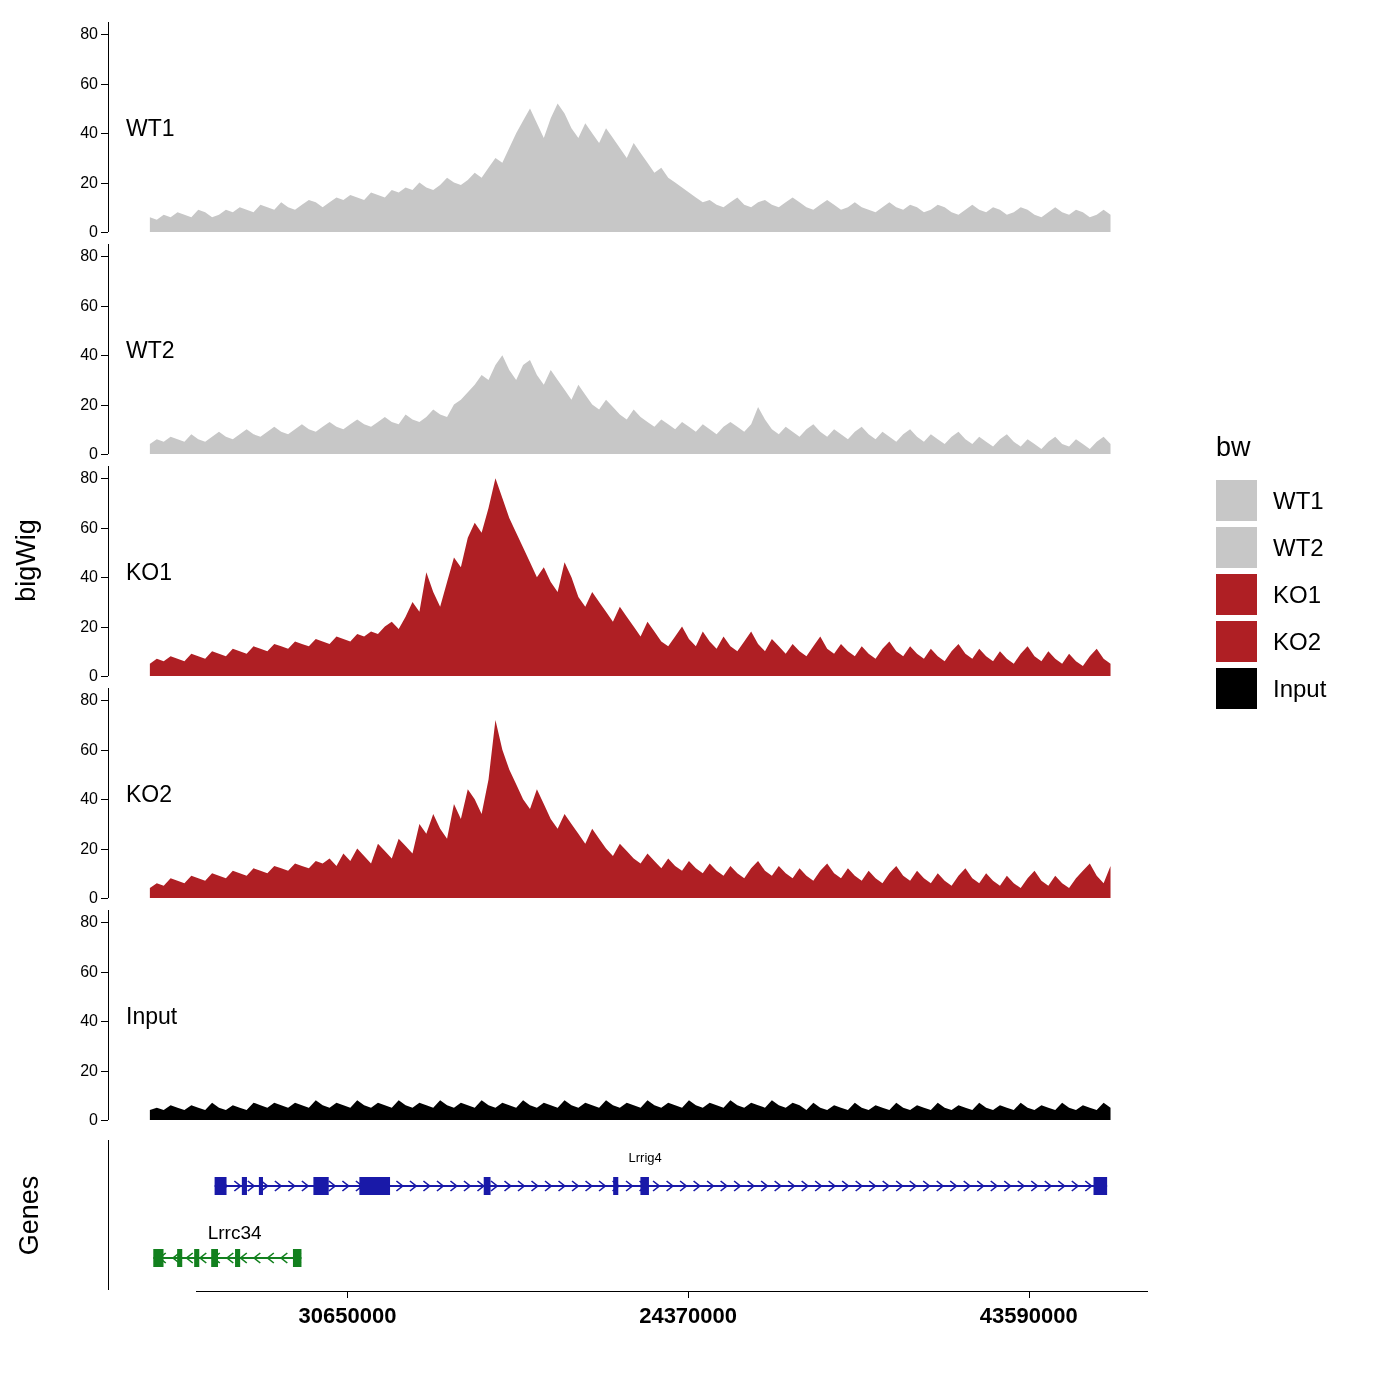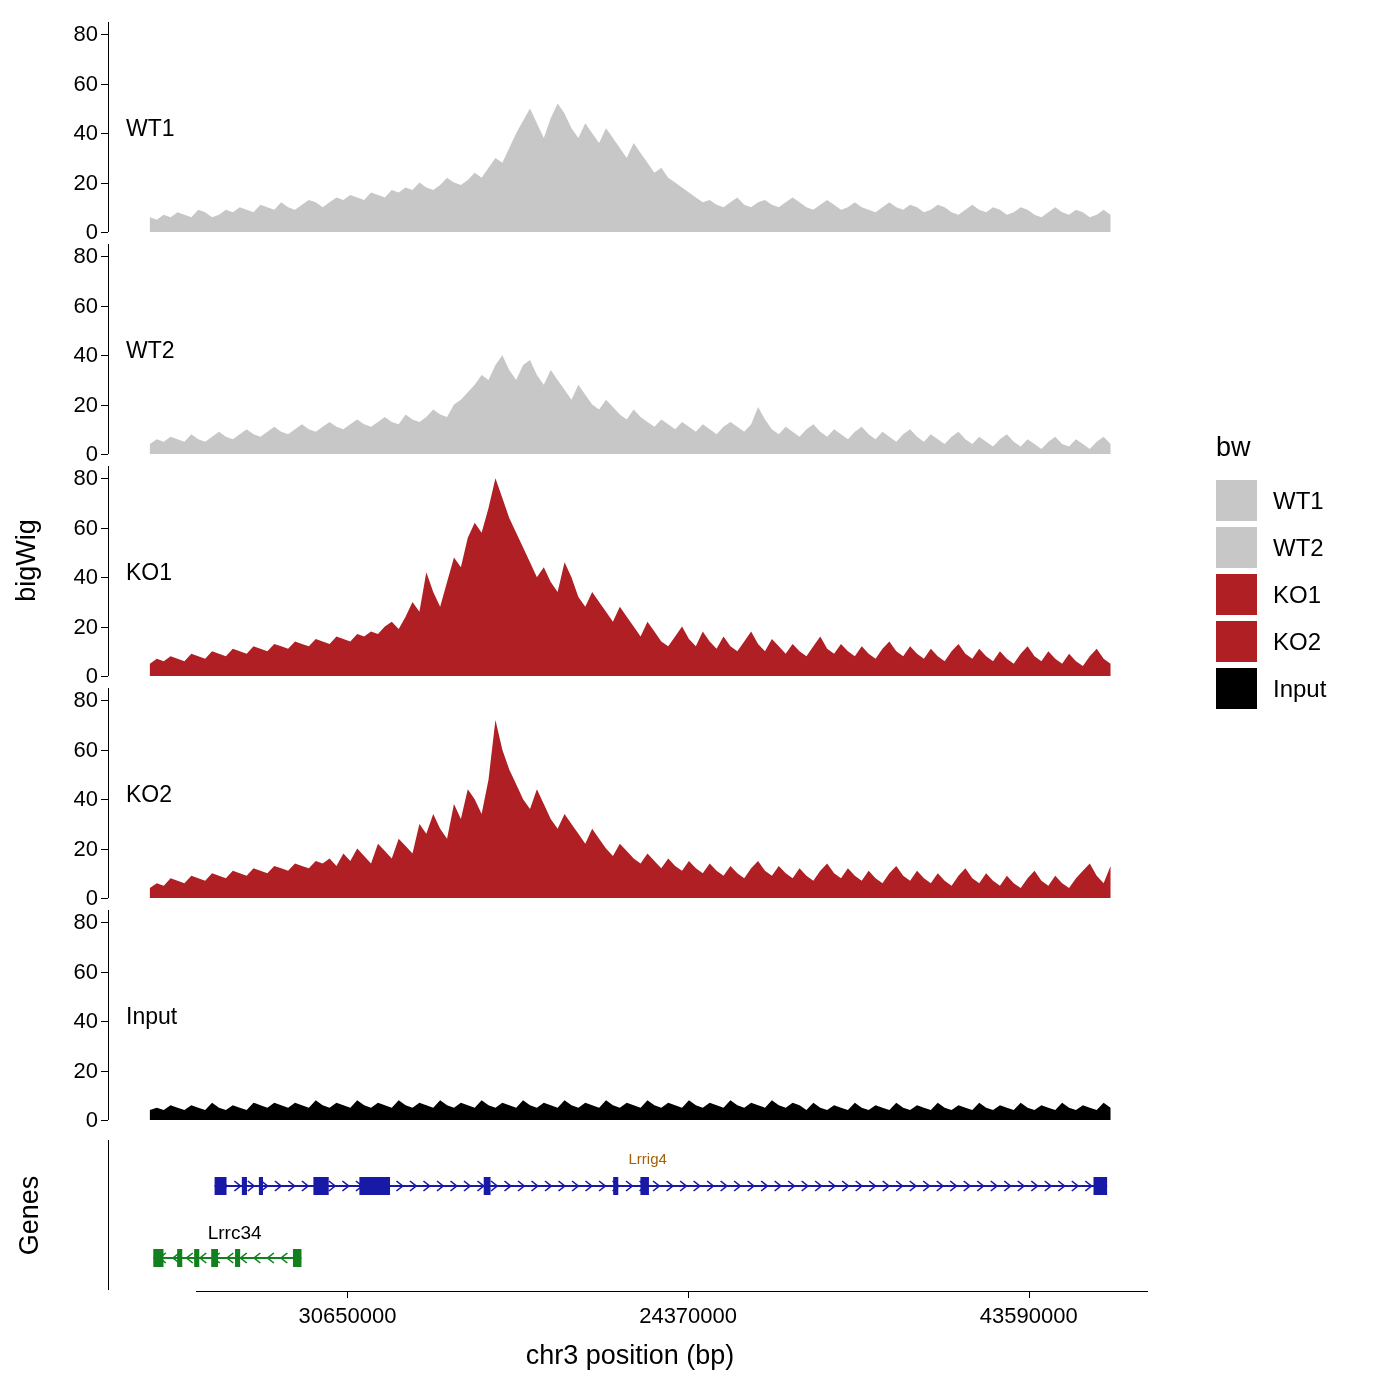--- a/index.html
+++ b/index.html
@@ -69,21 +69,21 @@
     left: 0;
     top: 0;
     bottom: 0;
     width: 1px;
     background: #000;
   }
   .tick {
     position: absolute;
     right: 100%;
     transform: translateY(-50%);
-    font-size: 22px;
+    font-size: 16px;
     color: #000;
     white-space: nowrap;
     padding-right: 10px;
   }
   .tickmark {
     position: absolute;
     left: -7px;
     width: 7px;
     height: 1px;
     background: #000;
@@ -126,20 +126,21 @@
     position: absolute;
     left: 1px; top: 0; right: 0; bottom: 0;
   }
   
   #xaxis {
     position: absolute;
     left: 108px;
     top: 1291px;
     width: 1040px;
     height: 50px;
+    font-weight: bold;
   }
   #xaxis .axisline {
     position: absolute;
     left: 88px;
     right: 0;
     top: 0;
     height: 1px;
     background: #000;
   }
   #xaxis .xtickmark {
@@ -383,34 +384,33 @@
           <path d="M145.62295081967213,113 L139.62295081967213,118 L145.62295081967213,123" fill="none" stroke="#12801e" stroke-width="1.6"></path>
           <path d="M158.62295081967213,113 L152.62295081967213,118 L158.62295081967213,123" fill="none" stroke="#12801e" stroke-width="1.6"></path>
           <path d="M171.62295081967213,113 L165.62295081967213,118 L171.62295081967213,123" fill="none" stroke="#12801e" stroke-width="1.6"></path>
           <path d="M184.62295081967213,113 L178.62295081967213,118 L184.62295081967213,123" fill="none" stroke="#12801e" stroke-width="1.6"></path>
           <rect x="42.62295081967213" y="109" width="9.836065573770497" height="18" fill="#12801e"></rect>
           <rect x="65.57377049180329" y="109" width="4.9180327868852345" height="18" fill="#12801e"></rect>
           <rect x="81.96721311475409" y="109" width="4.918032786885263" height="18" fill="#12801e"></rect>
           <rect x="98.36065573770492" y="109" width="6.557377049180332" height="18" fill="#12801e"></rect>
           <rect x="121.31147540983606" y="109" width="4.918032786885263" height="18" fill="#12801e"></rect>
           <rect x="177.04918032786884" y="109" width="8.196721311475414" height="18" fill="#12801e"></rect>
-        </svg><div style="position:absolute;left:50%;top:10px;font-size:15px;color:#a16207;white-space:nowrap;">Lrrig4</div><div style="position:absolute;left:9.5%;top:82px;font-size:19px;color:#000;white-space:nowrap;">Lrrc34</div></div>
+        </svg><div style="position:absolute;left:50%;top:10px;font-size:13px;color:#000000;white-space:nowrap;">Lrrig4</div><div style="position:absolute;left:9.5%;top:82px;font-size:19px;color:#000;white-space:nowrap;">Lrrc34</div></div>
   </div>
 
   <div id="xaxis">
     <div class="axisline"></div>
   <div class="xtickmark" style="left: 239.459px;"></div>
       <div class="xticklabel" style="left: 239.459px;">30650000</div>
       <div class="xtickmark" style="left: 580.115px;"></div>
       <div class="xticklabel" style="left: 580.115px;">24370000</div>
       <div class="xtickmark" style="left: 920.77px;"></div>
       <div class="xticklabel" style="left: 920.77px;">43590000</div>
     </div>
 
-  <div class="xlabel-global">chr3 position (bp)</div>
 
   <div id="legend">
     <div class="legend-title">bw</div>
     <div id="legend-rows">
         <div class="legend-row">
           <div class="legend-key" style="background: rgb(199, 199, 199);"></div>
           <div class="legend-text">WT1</div>
         </div>
         <div class="legend-row">
           <div class="legend-key" style="background: rgb(199, 199, 199);"></div>

